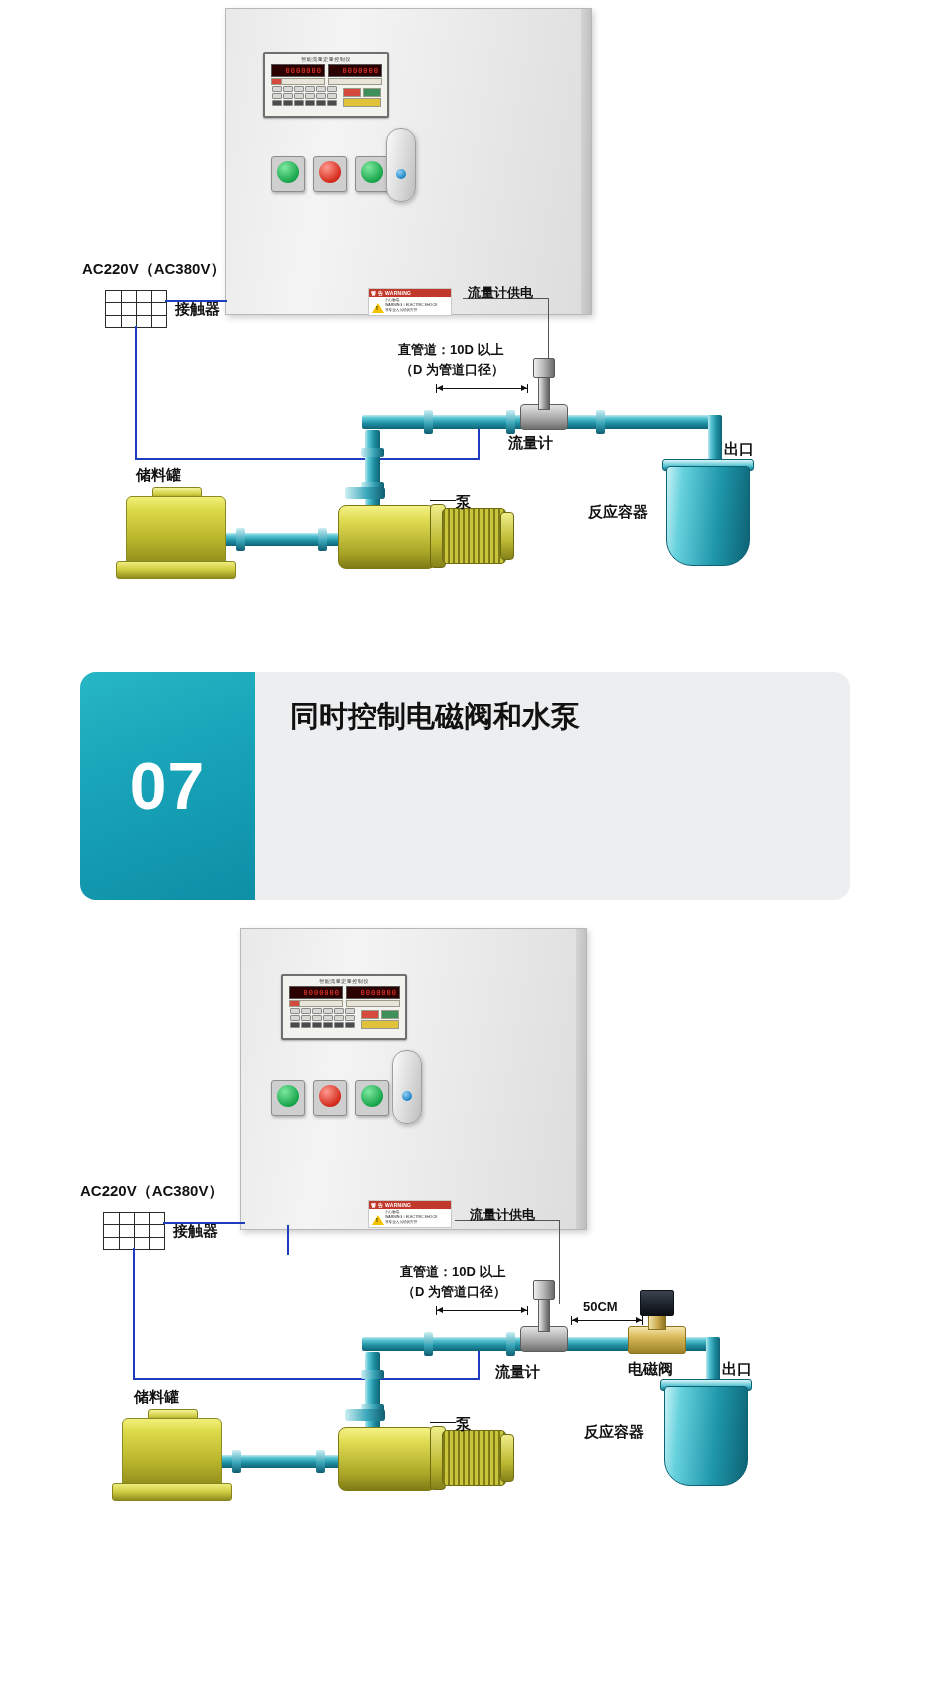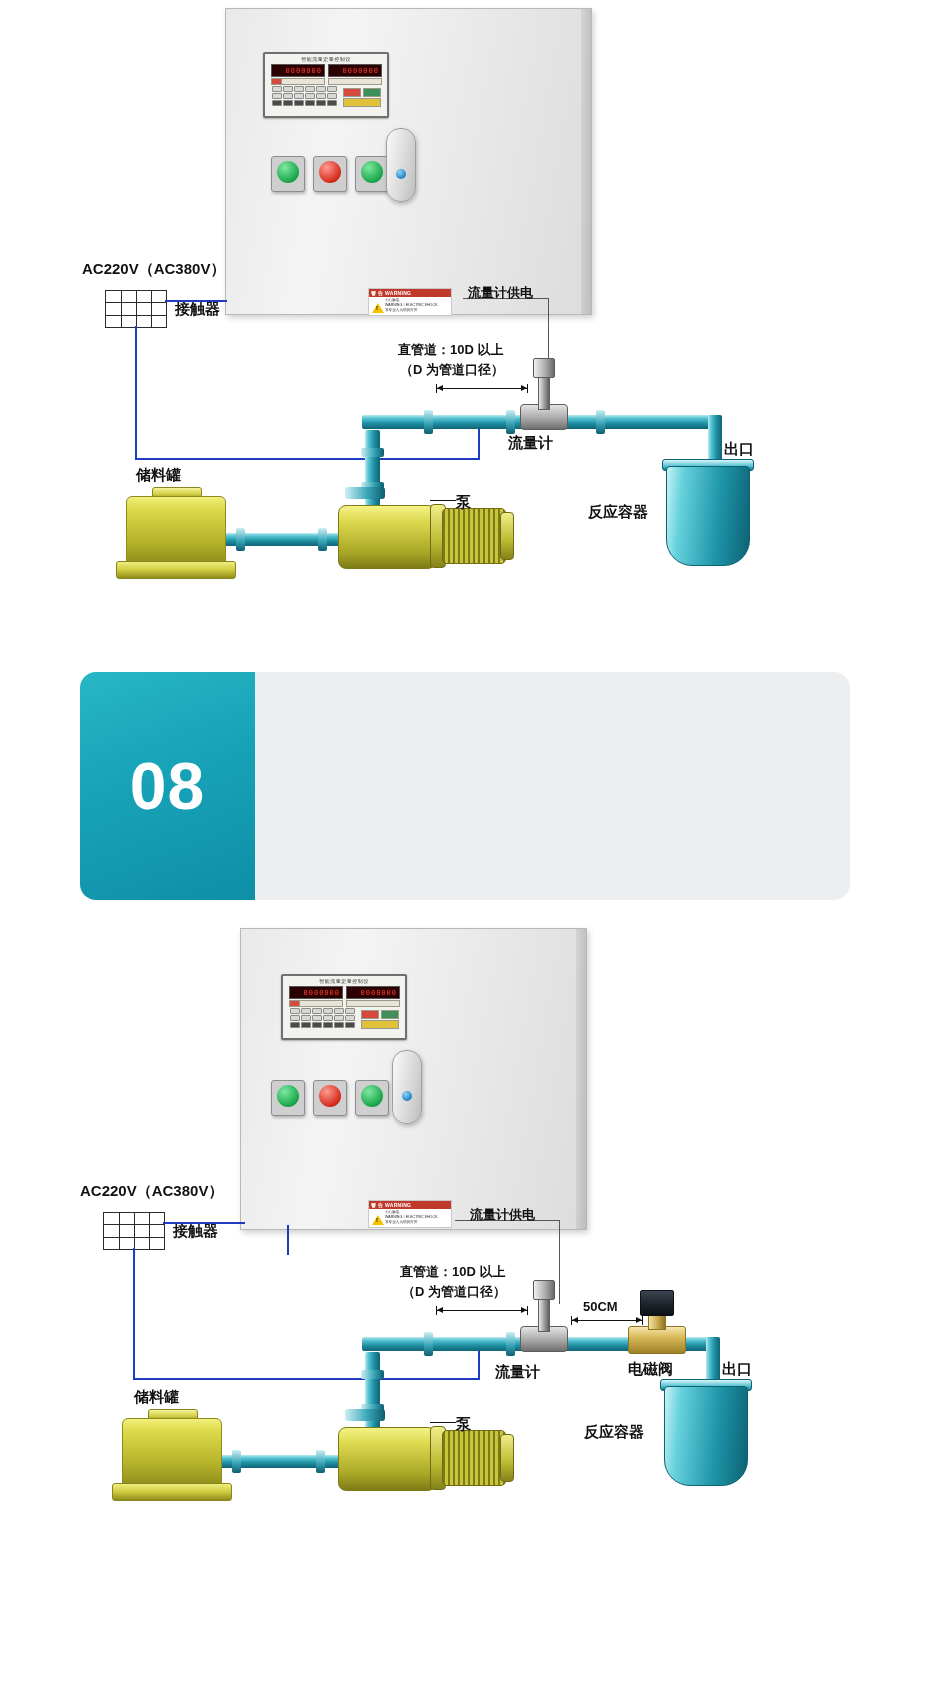--- a/index.html
+++ b/index.html
@@ -258,22 +258,23 @@
     <div class="leader h" style="left:430px;top:500px;width:26px;"></div>
 
     <div class="vessel-rim" style="left:662px;top:459px;width:90px;height:10px;"></div>
     <div class="vessel" style="left:666px;top:466px;width:82px;height:98px;"></div>
     <div class="lbl" style="left:724px;top:440px;">出口</div>
     <div class="lbl" style="left:588px;top:503px;">反应容器</div>
   </div>
 
   <div class="banner">
     <div class="banner-left">
-      <div class="banner-num">08</div>
-    </div>
+      <div class="banner-num">07</div>
+    </div>
+    <div class="banner-title">同时控制电磁阀和水泵</div>
   </div>
 
   <div class="diagram d2">
 
     <div class="cabinet" style="left:240px;top:8px;width:345px;height:300px;">
       <div class="cab-shadowline"></div>
     </div>
 
     <div class="meter" style="left:281px;top:54px;width:122px;height:62px;">
       <div class="meter-title">智能流量定量控制仪</div>

